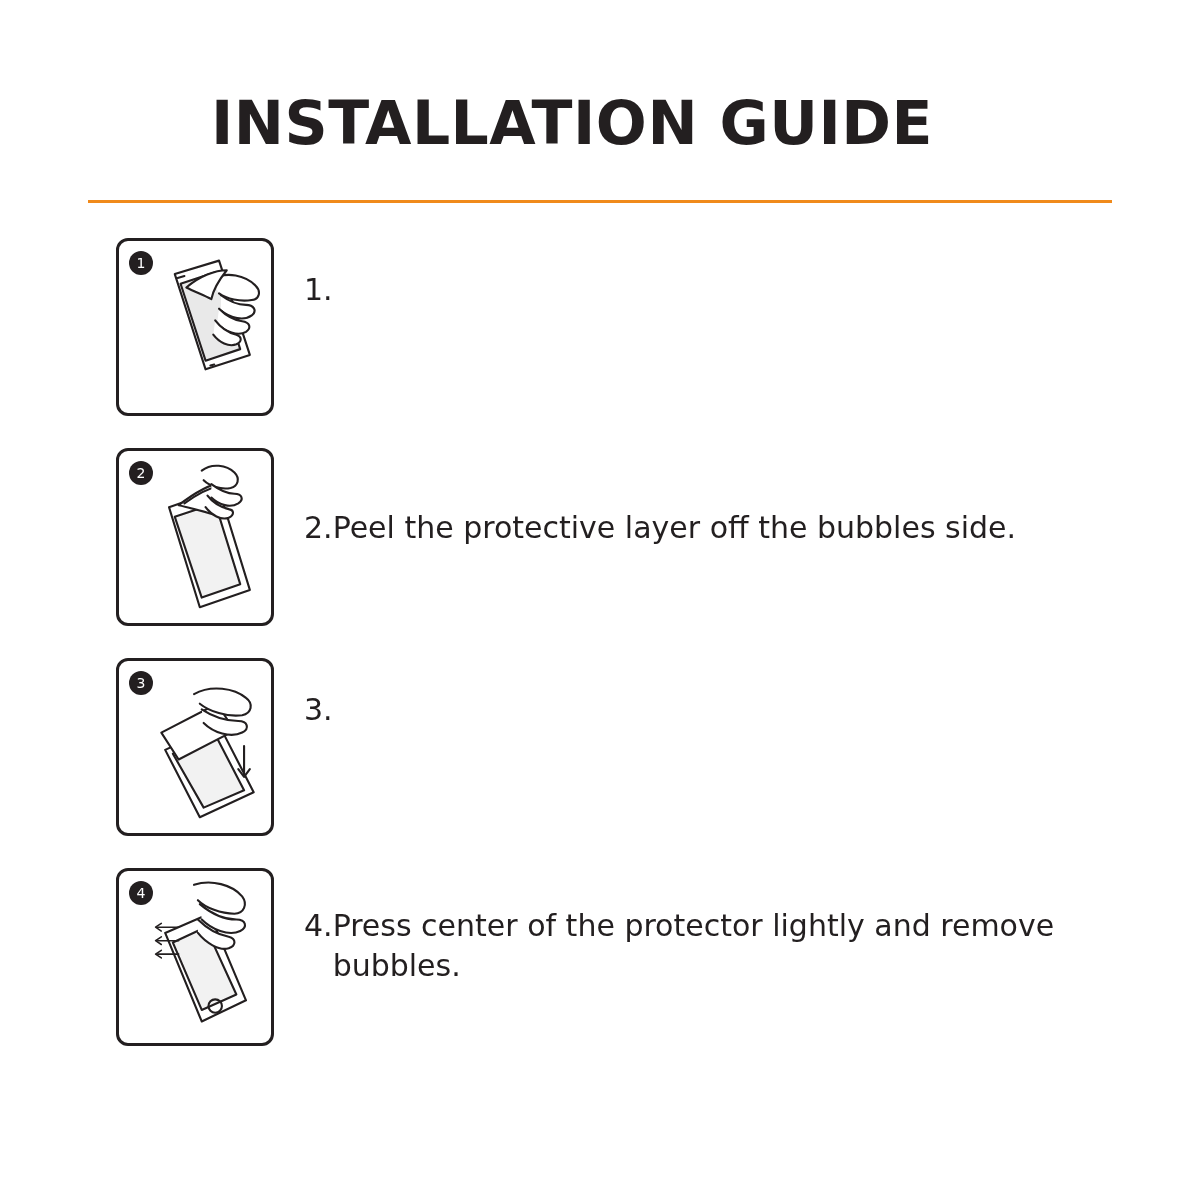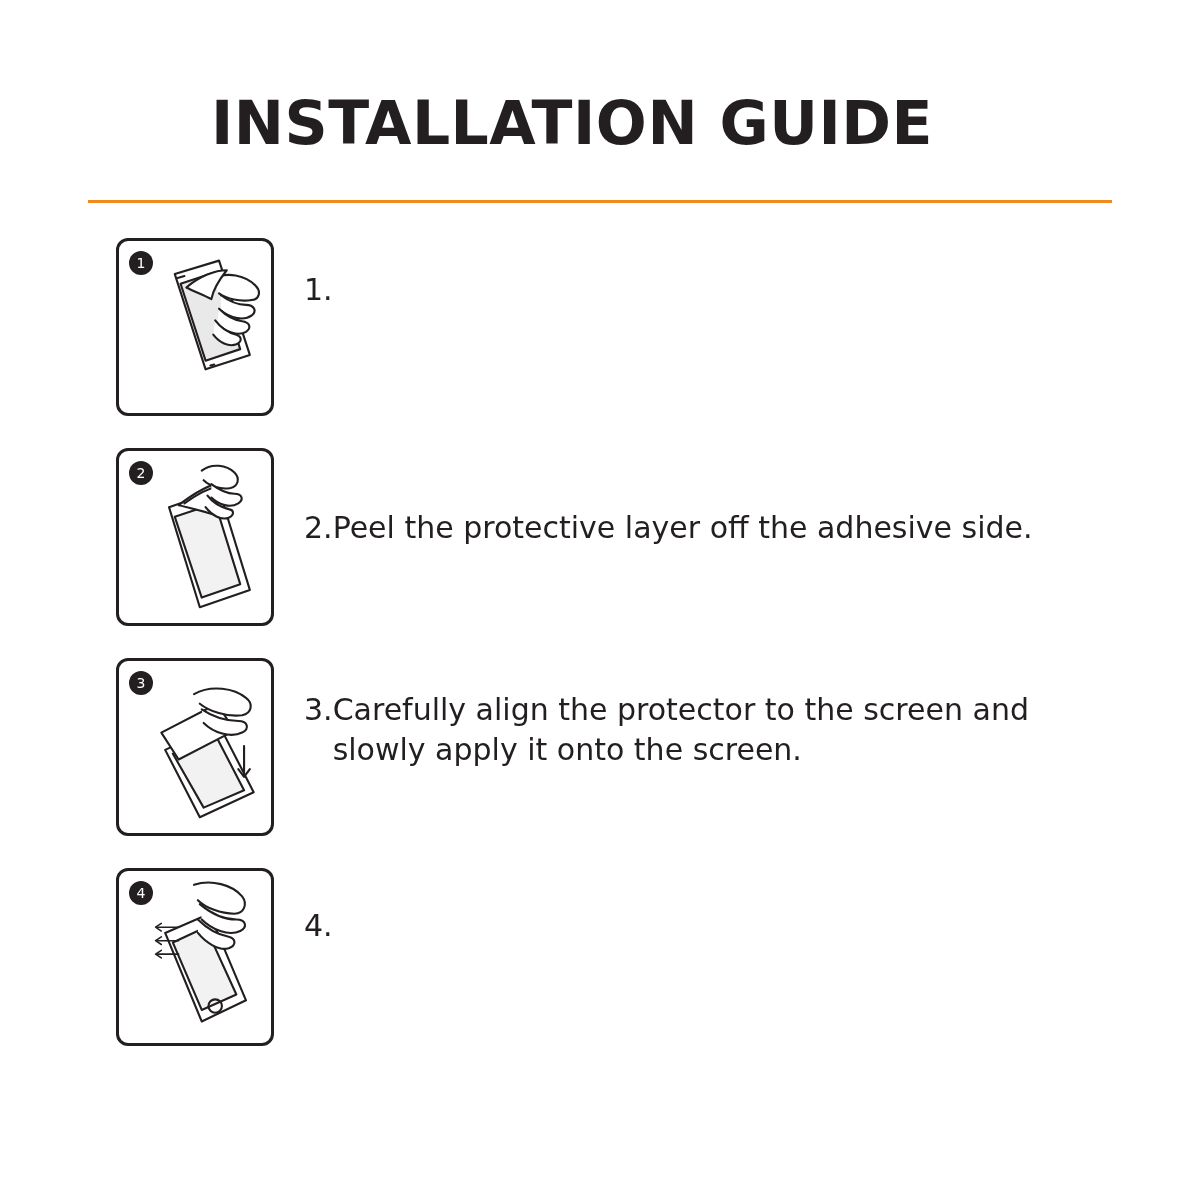--- a/index.html
+++ b/index.html
@@ -151,21 +151,21 @@
             <path d="M68 54 C82 44 94 38 104 36"></path>
 
             <path d="M86 20 C96 12 112 14 120 22 C126 28 124 36 116 38 C106 40 94 36 88 30" fill="#ffffff"></path>
             <path d="M96 34 C104 40 112 44 120 44 C128 44 130 50 124 54 C116 59 104 56 96 48" fill="#ffffff"></path>
             <path d="M92 46 C98 54 106 58 114 60 C120 61 120 66 114 69 C106 72 96 66 90 58" fill="#ffffff"></path>
           </g>
         </svg>
       </div>
       <div class="step-text">
         <span class="step-num">2.</span>
-        <span class="step-body">Peel the protective layer off the adhesive side.</span>
+        <span class="step-body">Peel the protective layer off the bubbles side.</span>
       </div>
     </div>
 
     <div class="step step-3">
       <div class="icon-box">
         <div class="badge">3</div>
         <svg class="art" viewBox="0 0 158 178">
           <g fill="none" stroke="#231f20" stroke-width="2.2" stroke-linejoin="round" stroke-linecap="round">
 
             <path d="M48 92 L104 66 L140 136 L84 162 Z" fill="#ffffff"></path>
@@ -176,21 +176,20 @@
             <path d="M78 34 C96 24 120 28 132 38 C140 44 138 54 128 56 C112 58 94 52 84 44" fill="#ffffff"></path>
             <path d="M86 50 C98 58 112 62 124 62 C134 62 136 70 128 74 C116 80 98 74 88 64" fill="#ffffff"></path>
 
             <line x1="130" y1="88" x2="130" y2="118"></line>
             <path d="M124 112 L130 120 L136 112" fill="none"></path>
           </g>
         </svg>
       </div>
       <div class="step-text">
         <span class="step-num">3.</span>
-        <span class="step-body">Carefully align the protector to  the screen and slowly apply it onto the screen.</span>
       </div>
     </div>
 
     <div class="step step-4">
       <div class="icon-box">
         <div class="badge">4</div>
         <svg class="art" viewBox="0 0 158 178">
           <g fill="none" stroke="#231f20" stroke-width="2.2" stroke-linejoin="round" stroke-linecap="round">
 
             <path d="M48 64 L94 44 L132 134 L86 156 Z" fill="#ffffff"></path>
@@ -207,17 +206,18 @@
               <line x1="40" y1="72" x2="62" y2="72"></line>
                 <path d="M44 68 L38 72 L44 76"></path>
               <line x1="40" y1="86" x2="62" y2="86"></line>
                 <path d="M44 82 L38 86 L44 90"></path>
             </g>
           </g>
         </svg>
       </div>
       <div class="step-text">
         <span class="step-num">4.</span>
+        <span class="step-body">Press center of the protector lightly and remove bubbles.</span>
       </div>
     </div>
 
   </div>
 </div>
 
 </body></html>

